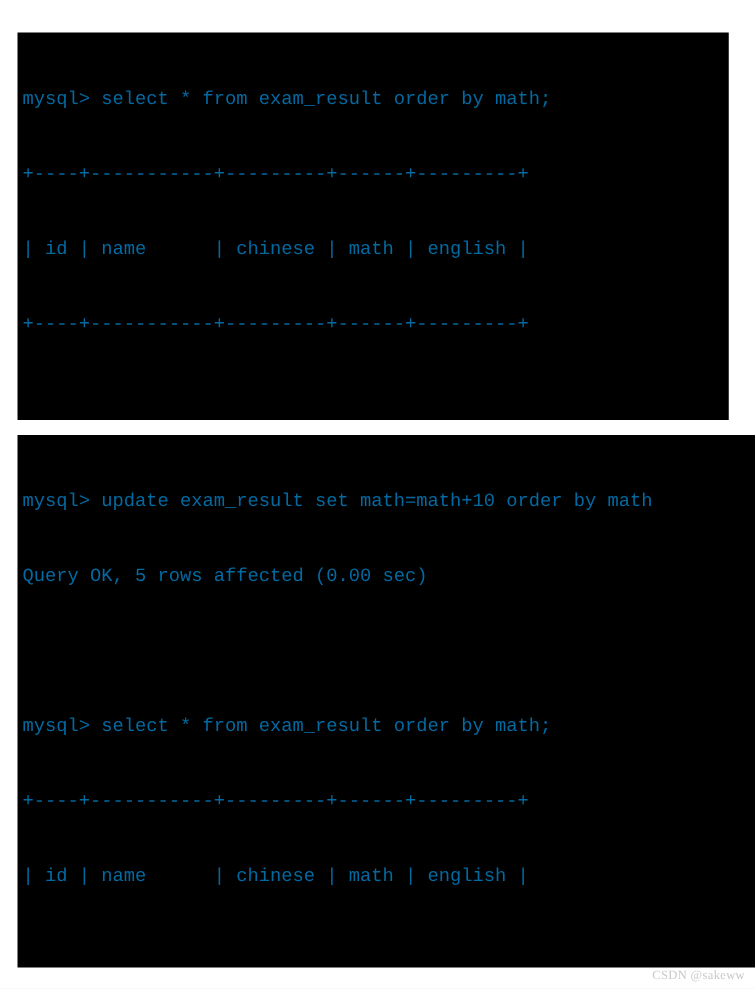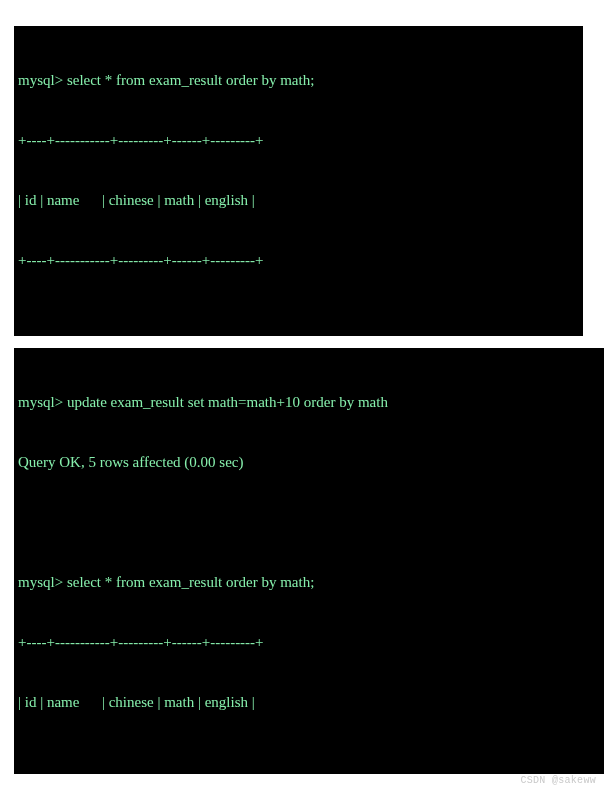--- a/index.html
+++ b/index.html
@@ -17,22 +17,22 @@
   .screen {
     position: relative;
     width: 604px;
     height: 791px;
     background: #ffffff;
   }
 
   .terminal-panel {
     position: absolute;
     background: #000000;
-    color: #86efac;
-    font-family: Liberation Serif, serif;
+    color: #0369a1;
+    font-family: Liberation Mono, monospace;
     font-size: 15px;
     line-height: 20px;
     white-space: pre;
     overflow: hidden;
     letter-spacing: 0px;
   }
 
   #panel-top {
     left: 14px;
     top: 26px;
@@ -57,21 +57,21 @@
   }
 
   .term-line.blank {
     height: 20px;
   }
 
   .watermark {
     position: absolute;
     right: 8px;
     bottom: 5px;
-    font-family: Liberation Mono, monospace;
+    font-family: Liberation Serif, serif;
     font-size: 10px;
     color: #c9c9c9;
     letter-spacing: 0.3px;
     white-space: pre;
   }
 </style>
 </head>
 <body>
 
 <div class="screen">

